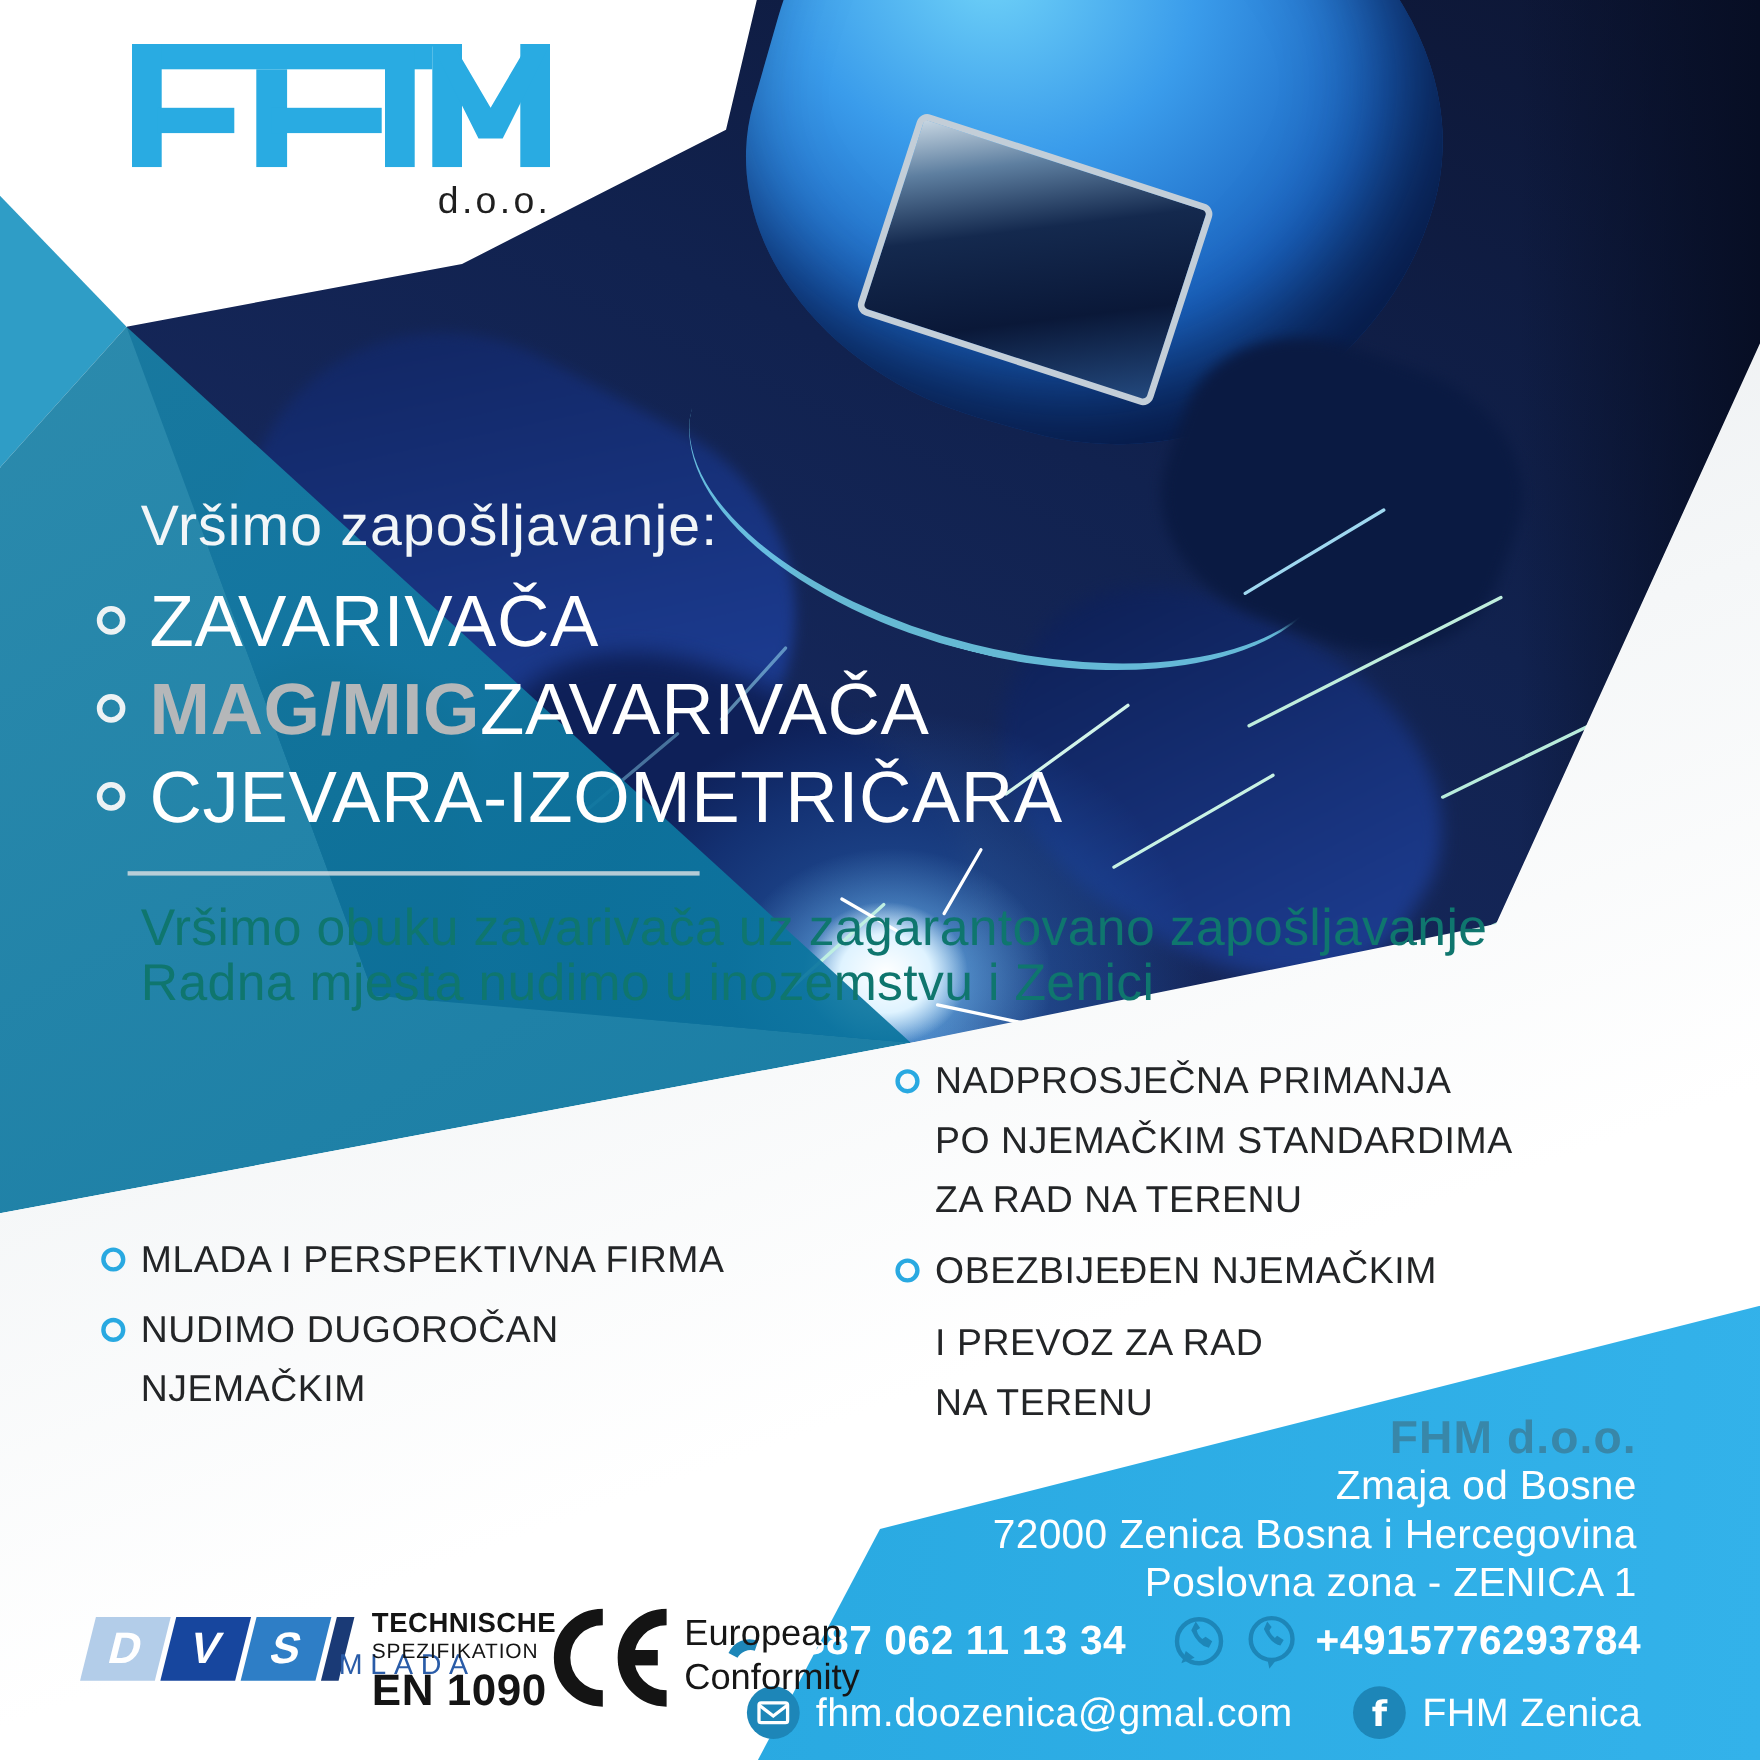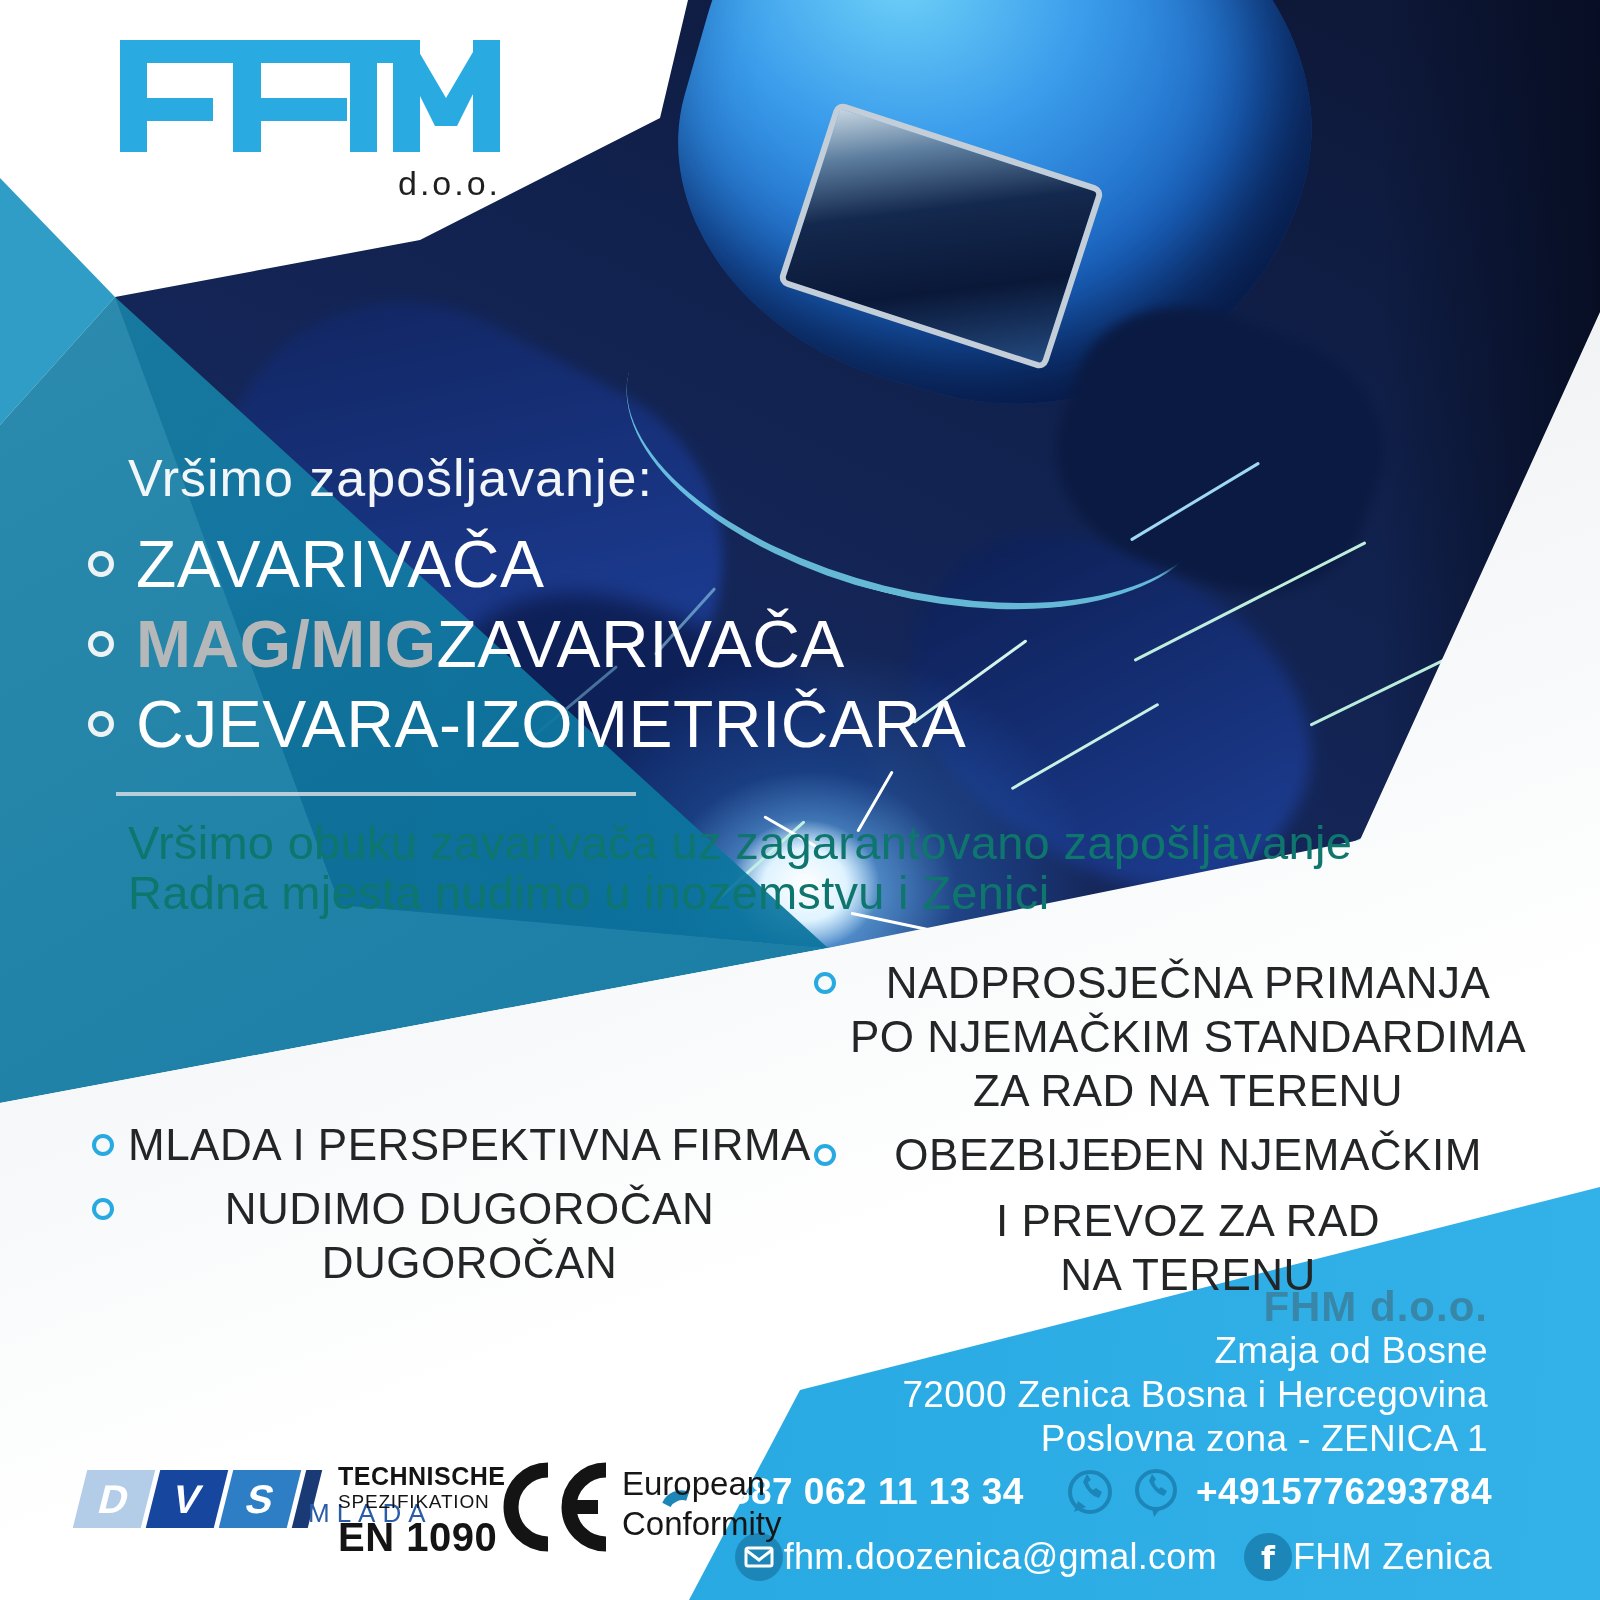--- a/index.html
+++ b/index.html
@@ -65,21 +65,21 @@
   .hl{font-weight:700;color:#b5b7b9;}
   .rest{font-weight:400;color:#ffffff;}
   .divider{width:520px;height:4px;background:rgba(210,219,224,.85);margin:28px 0 22px -12px;}
   .note{font-size:47px;line-height:50px;color:#0f766e;letter-spacing:.3px;}
   
   .b-col{position:absolute;z-index:6;color:#232527;}
   .b-col.left{left:128px;top:1118px;}
   .b-col.right{left:850px;top:956px;}
   .b-item{position:relative;margin-bottom:10px;}
   .b-item .b-bullet{position:absolute;left:-36px;top:16px;width:14px;height:14px;border:4px solid #29a9e1;border-radius:50%;}
-  .b-line{font-size:44px;line-height:54px;letter-spacing:.5px;white-space:nowrap;text-align:center;}
+  .b-line{font-size:34px;line-height:54px;letter-spacing:.5px;white-space:nowrap;}
   .c-company{position:absolute;right:112px;top:1283px;z-index:6;font-size:42px;font-weight:700;color:#3887a9;letter-spacing:1px;}
   .c-addr{position:absolute;right:112px;z-index:6;font-size:37px;color:#ffffff;letter-spacing:.3px;white-space:nowrap;}
   .c-row{position:absolute;z-index:6;display:flex;align-items:center;white-space:nowrap;}
   .c-row .num{font-size:37px;font-weight:700;color:#fff;letter-spacing:.5px;}
   .c-row .txt{font-size:36px;color:#fff;letter-spacing:.3px;}
   .cicon{flex:none;}
   
   .certs{position:absolute;z-index:6;left:0;top:1462px;width:760px;height:120px;color:#141414;}
   .dvs{position:absolute;left:80px;top:8px;display:flex;}
   .dvs-block{width:68px;height:58px;margin-right:5px;display:flex;align-items:center;justify-content:center;
@@ -175,21 +175,21 @@
 </section>
 
 <section class="b-col left">
   <div class="b-item">
     <span class="b-bullet"></span>
     <div class="b-line">MLADA I PERSPEKTIVNA FIRMA</div>
   </div>
   <div class="b-item">
     <span class="b-bullet"></span>
     <div class="b-line">NUDIMO DUGOROČAN</div>
-    <div class="b-line">DUGOROČAN</div>
+    <div class="b-line">NJEMAČKIM</div>
   </div>
 </section>
 <section class="b-col right">
   <div class="b-item">
     <span class="b-bullet"></span>
     <div class="b-line">NADPROSJEČNA PRIMANJA</div>
     <div class="b-line">PO NJEMAČKIM STANDARDIMA</div>
     <div class="b-line">ZA RAD NA TERENU</div>
   </div>
   <div class="b-item">
@@ -217,21 +217,21 @@
     <path d="M19 16 q6 14 16 16 l3 -6 -6 -4 -3 2 q-4 -3 -5 -8 l3 -2 -4 -6 z" fill="#1d86b8"></path>
   </svg>
   <svg class="cicon" width="52" height="52" viewBox="0 0 52 52">
     <circle cx="26" cy="24" r="19" fill="none" stroke="#1d86b8" stroke-width="4"></circle>
     <path d="M22 42 L24 51 L31 42 Z" fill="#1d86b8"></path>
     <path d="M19 15 q6 13 15 15 l3 -5 -6 -4 -2 2 q-4 -3 -5 -7 l2 -3 -4 -5 z" fill="#1d86b8"></path>
   </svg>
   <span class="num">+4915776293784</span>
 </div>
 
-<div class="c-row" style="top:1532px;right:108px;">
+<div class="c-row" style="top:1532px;right:108px;gap:14px;">
   <svg class="cicon" width="50" height="50" viewBox="0 0 50 50">
     <circle cx="25" cy="25" r="24" fill="#1d86b8"></circle>
     <rect x="12" y="16" width="26" height="18" rx="2" fill="none" stroke="#ffffff" stroke-width="3"></rect>
     <path d="M12 18 L25 28 L38 18" fill="none" stroke="#ffffff" stroke-width="3"></path>
   </svg>
   <span class="txt">fhm.doozenica@gmal.com</span>
   <span style="width:26px"></span>
   <svg class="cicon" width="50" height="50" viewBox="0 0 50 50">
     <circle cx="25" cy="25" r="24" fill="#1d86b8"></circle>
     <text x="25" y="37" text-anchor="middle" font-family="DejaVu Sans, sans-serif" font-size="32" font-weight="bold" fill="#ffffff">f</text>

